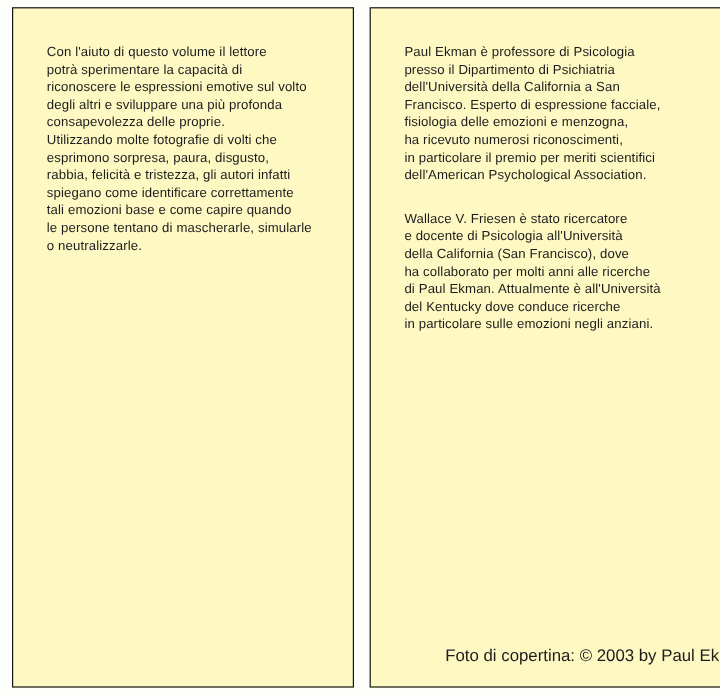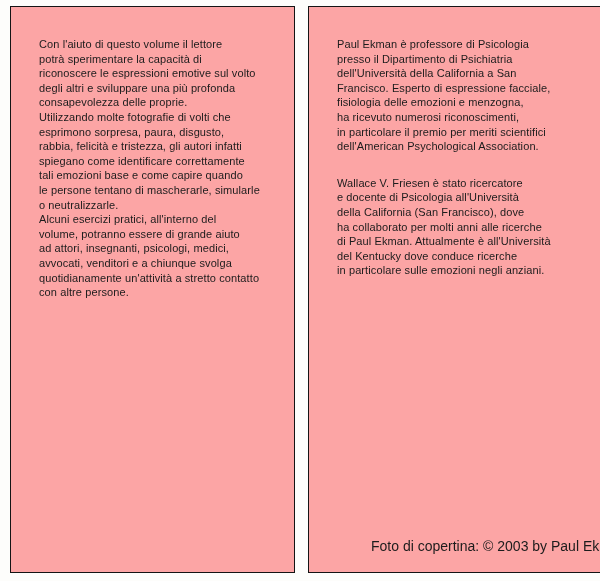--- a/index.html
+++ b/index.html
@@ -13,21 +13,21 @@
     height: 581px;
     background: #fdfdfb;
     font-family: "Liberation Sans", sans-serif;
     color: #1c1c1c;
     overflow: hidden;
   }
   .panel {
     position: absolute;
     top: 6px;
     height: 567px;
-    background: #fca5a5;
+    background: #fef9c3;
     border: 1px solid #141414;
     box-sizing: border-box;
   }
   .panel.left  { left: 10px;  width: 285px; }
   .panel.right { left: 308px; width: 321px; }
 
   .text-block {
     position: absolute;
     top: 30px;
     left: 28px;
@@ -65,26 +65,20 @@
 riconoscere le espressioni emotive sul volto
 degli altri e sviluppare una più profonda
 consapevolezza delle proprie.</p>
       <p>Utilizzando molte fotografie di volti che
 esprimono sorpresa, paura, disgusto,
 rabbia, felicità e tristezza, gli autori infatti
 spiegano come identificare correttamente
 tali emozioni base e come capire quando
 le persone tentano di mascherarle, simularle
 o neutralizzarle.</p>
-      <p>Alcuni esercizi pratici, all'interno del
-volume, potranno essere di grande aiuto
-ad attori, insegnanti, psicologi, medici,
-avvocati, venditori e a chiunque svolga
-quotidianamente un'attività a stretto contatto
-con altre persone.</p>
     </div>
   </div>
 
   <div class="panel right">
     <div class="text-block">
       <p>Paul Ekman è professore di Psicologia
 presso il Dipartimento di Psichiatria
 dell'Università della California a San
 Francisco. Esperto di espressione facciale,
 fisiologia delle emozioni e menzogna,

